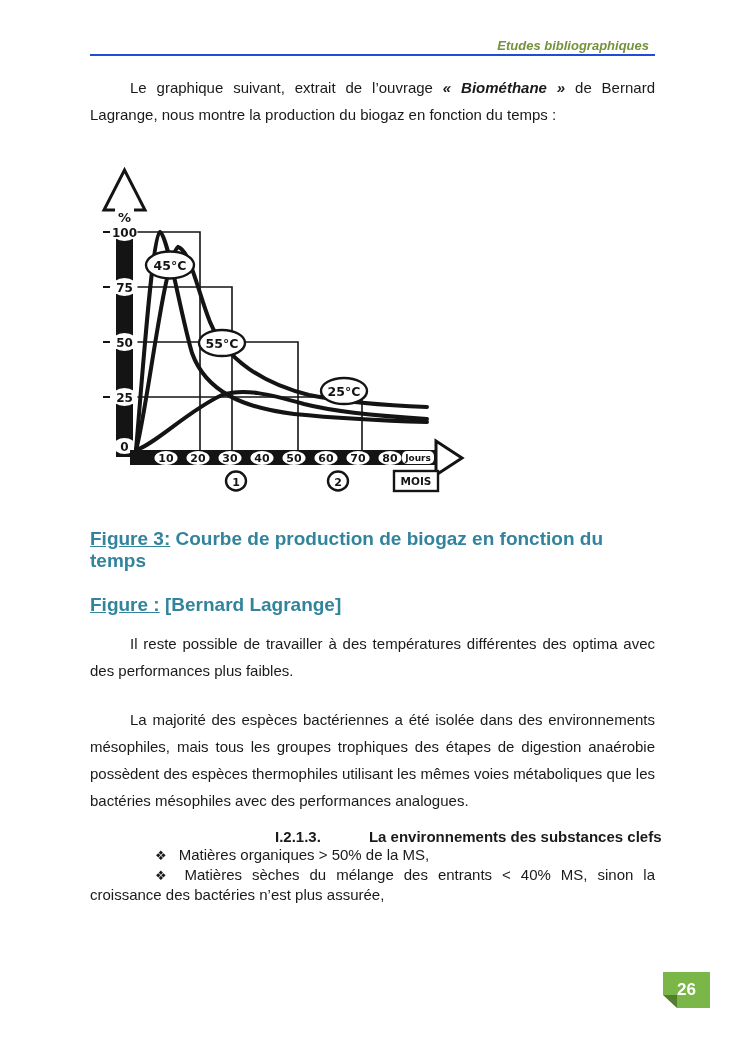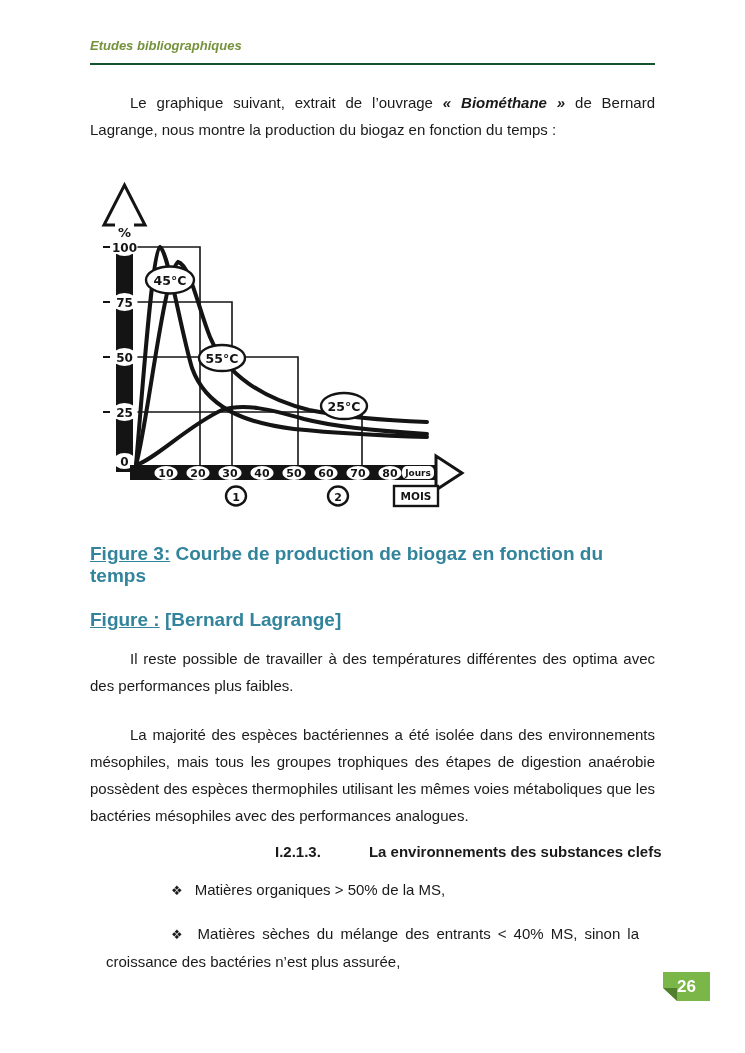--- a/index.html
+++ b/index.html
@@ -8,39 +8,39 @@
     width:745px; height:1053px;
     margin:0 auto;
     background:#ffffff;
     font-family:"Liberation Sans", sans-serif;
     color:#1a1a1a;
     box-sizing:border-box;
     padding:36px 90px 0 90px;
     overflow:hidden;
   }
   .header {
-    border-bottom:2px solid #14532d;
-    text-align:left;
-    padding-bottom:9px;
+    border-bottom:2px solid #1d4ed8;
+    text-align:right;
+    padding-bottom:0;
   }
   .header-title {
     color:#76923C;
     font-size:13px;
     font-weight:bold;
     font-style:italic;
     padding-right:6px;
   }
   .para {
     font-size:15px;
     line-height:27px;
     text-align:justify;
     margin:0;
   }
   .indent { text-indent:40px; }
-  .p1 { margin-top:24px; }
+  .p1 { margin-top:18px; }
   .figure-wrap { margin:34px 0 0 4px; }
   .caption {
     margin:30px 0 0 0;
     font-size:19px;
     font-weight:bold;
     color:#31849B;
   }
   .caption.source { margin-top:22px; }
   .u { text-decoration:underline; }
   .p2 { margin-top:22px; }
@@ -48,30 +48,30 @@
   .subheading {
     margin:14px 0 0 185px;
     font-size:15px;
     font-weight:bold;
     white-space:nowrap;
   }
   .hnum { margin-right:48px; }
   .p4 { margin-top:14px; }
   .bullet {
     font-size:15px;
-    line-height:27px;
+    line-height:19px;
     text-align:justify;
     text-indent:65px;
-    margin:16px;
+    margin:0;
   }
   .bsym { margin-right:12px; font-size:13px; }
   .page-tab {
     position:absolute;
     right:35px; top:972px;
-    width:47px; height:29px;
+    width:47px; height:36px;
     background:#7AB648;
     clip-path:polygon(0 0,100% 0,100% 100%,14px 100%,0 calc(100% - 13px));
     color:#ffffff;
     font-weight:bold;
     font-size:17px;
     display:flex; align-items:center; justify-content:center;
   }
   .fold {
     position:absolute; left:0; bottom:0;
     width:14px; height:13px;

